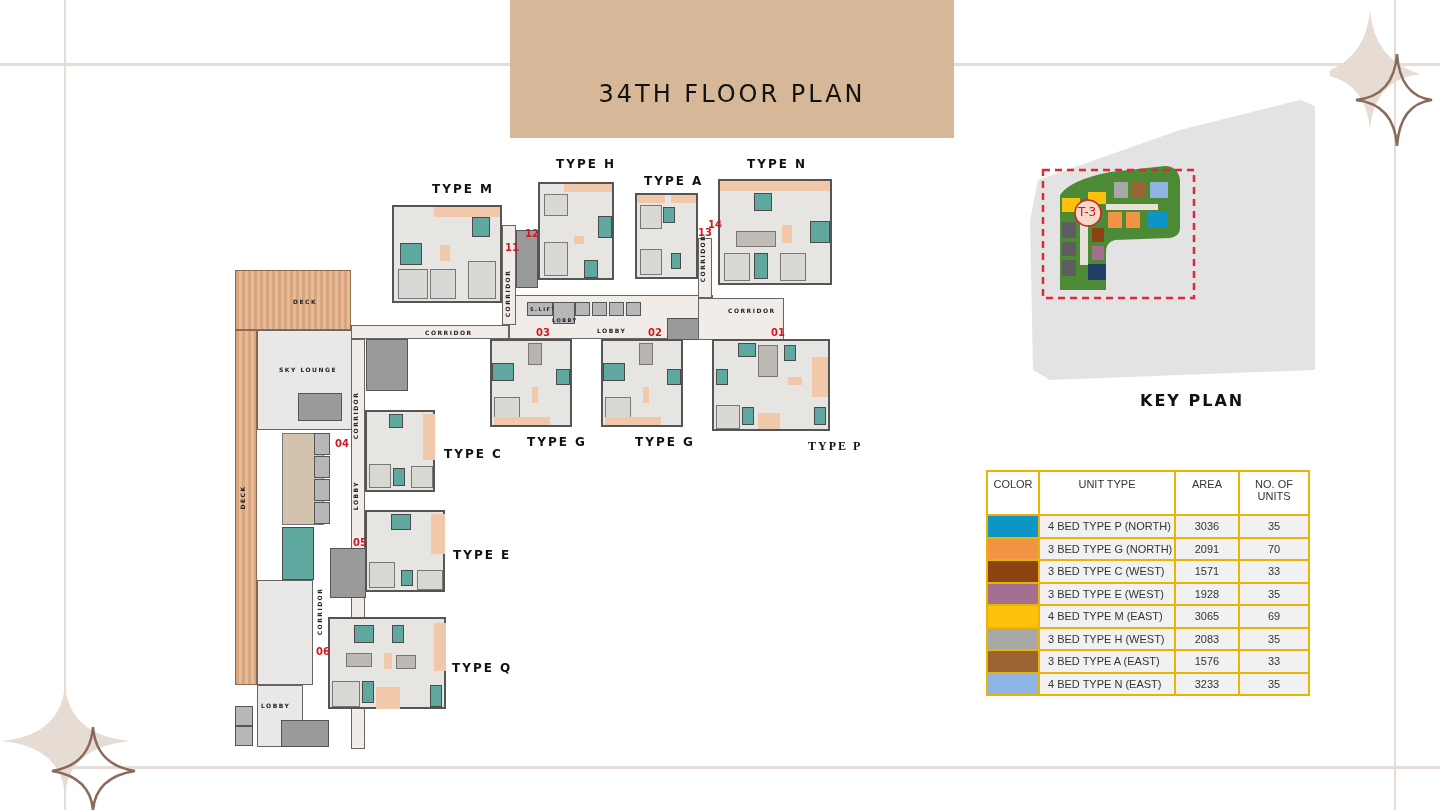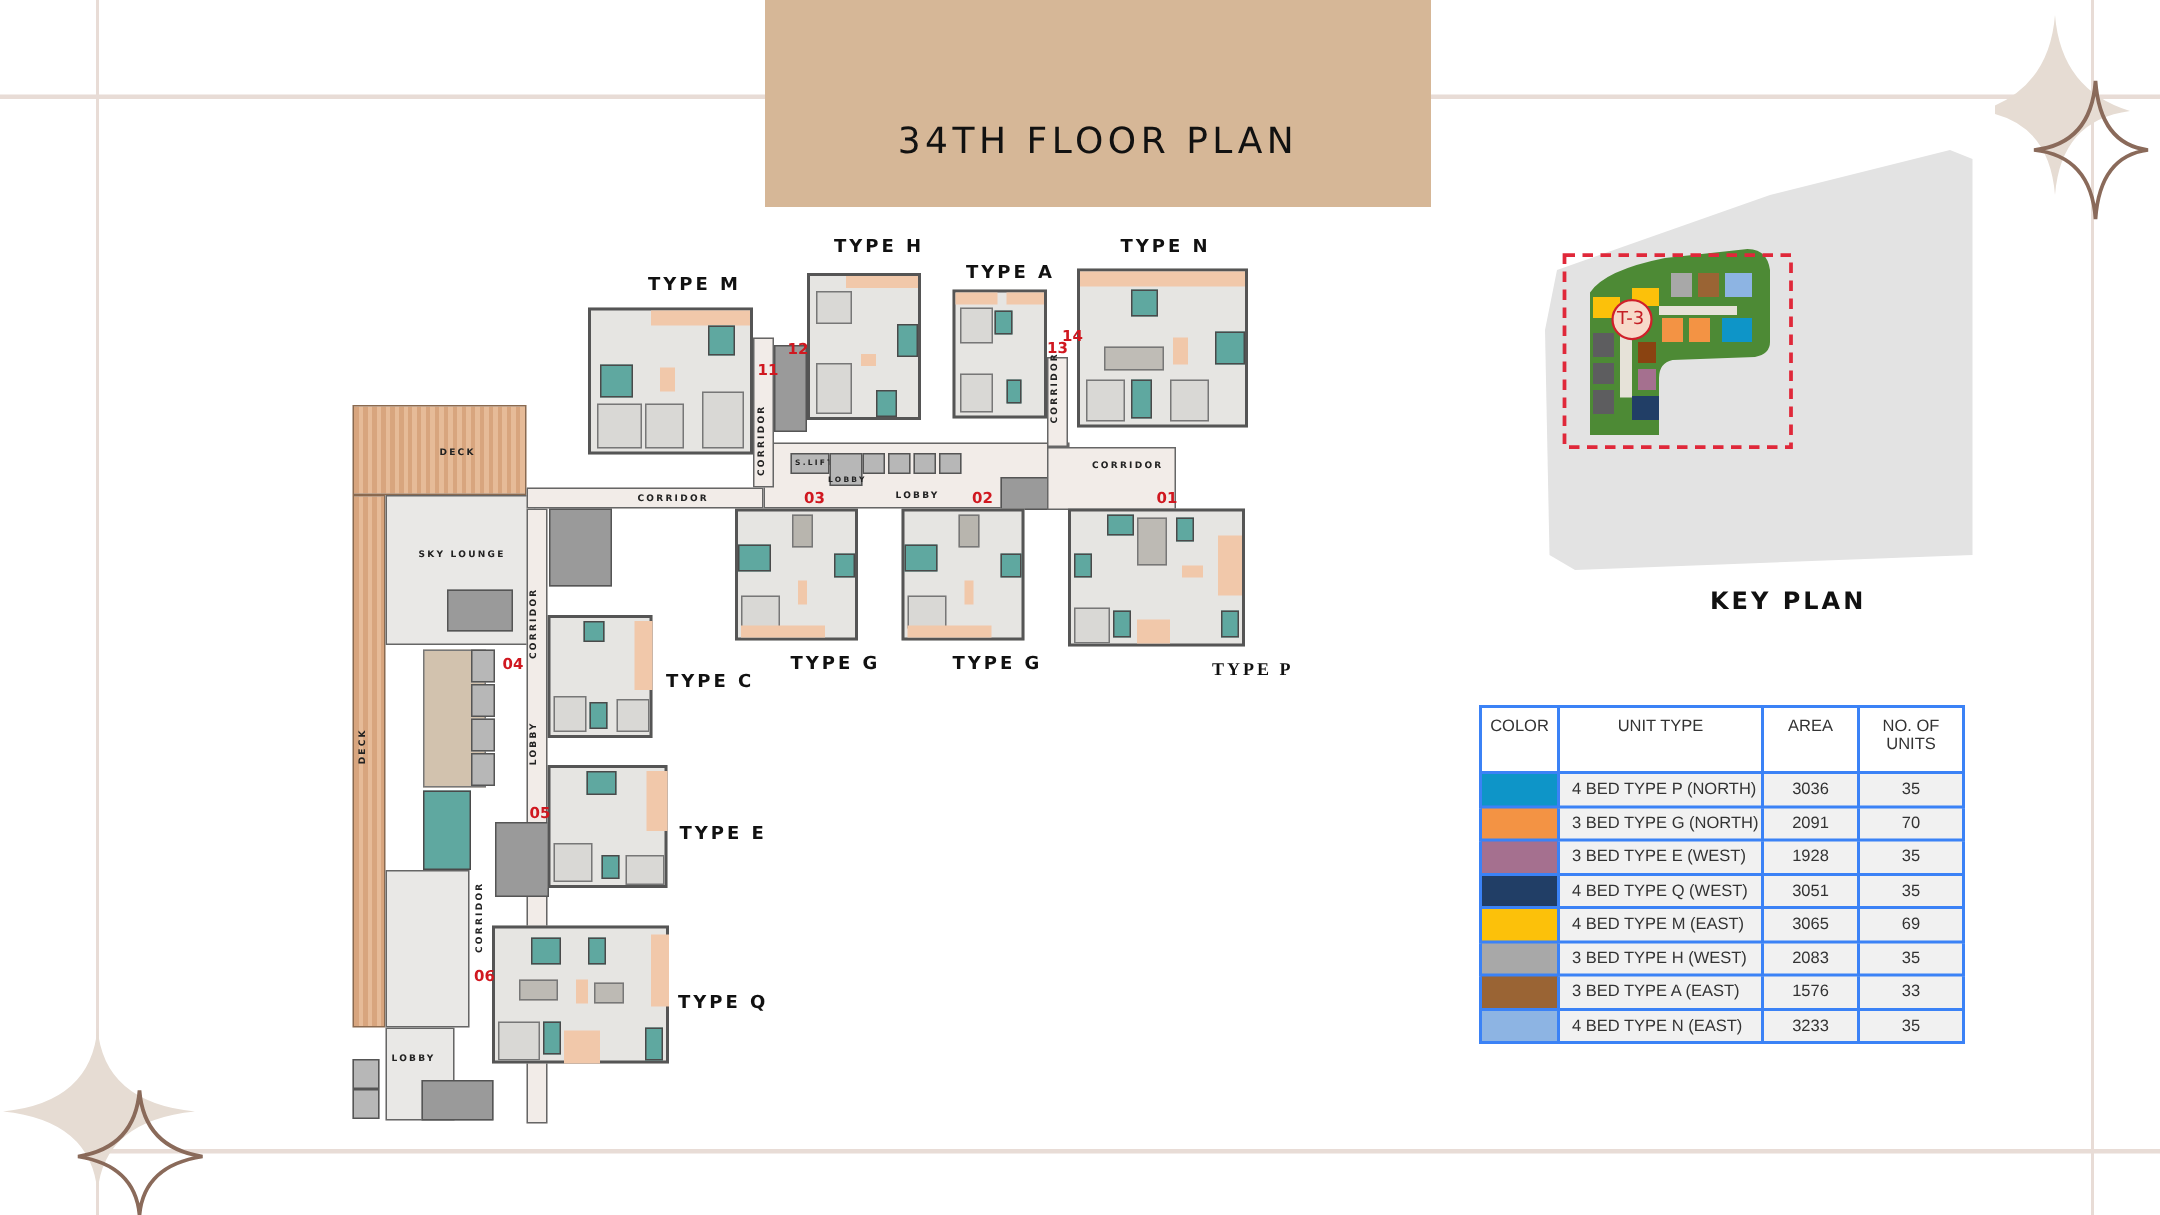--- a/index.html
+++ b/index.html
@@ -17,21 +17,21 @@
   .room{position:absolute;background:#d9d8d5;border:1px solid #777;box-sizing:border-box;}
   .bath{position:absolute;background:#5fa8a0;border:1px solid #4a4a4a;box-sizing:border-box;}
   .balc{position:absolute;background:#f1c8aa;}
   .corr{position:absolute;background:#f2ece8;border:1px solid #666;box-sizing:border-box;}
   .core{position:absolute;background:#9a9a9a;border:1px solid #555;box-sizing:border-box;}
   .lift{position:absolute;background:#b7b7b7;border:1px solid #555;box-sizing:border-box;}
   .deck{position:absolute;background:repeating-linear-gradient(90deg,#d8a57e 0 3px,#e6bb98 3px 6px);border:1px solid #8a6a50;box-sizing:border-box;}
   .lounge{position:absolute;background:#e9e8e6;border:1px solid #666;box-sizing:border-box;}
   .table-wrap{position:absolute;left:986px;top:470px;}
   table{border-collapse:collapse;font-family:"Liberation Sans",sans-serif;}
-  th,td{border:2px solid #3b82f6;font-size:11px;color:#333;text-align:center;padding:0;}
+  th,td{border:2px solid #eab308;font-size:11px;color:#333;text-align:center;padding:0;}
   th{background:#fff;height:36px;vertical-align:top;padding-top:6px;font-weight:normal;}
   td{background:#f1f1f1;height:20.5px;}
   td.sw{width:50px;}
   td.ut{width:126px;text-align:left;padding-left:8px;}
   td.ar{width:62px;}
   td.nu{width:68px;}
   .keyplan{position:absolute;left:1030px;top:100px;width:290px;height:285px;}
   .keyplan-label{position:absolute;left:1140px;top:391px;font-family:"DejaVu Sans",sans-serif;font-weight:bold;font-size:16px;letter-spacing:2px;color:#111;}
   .sparkle{position:absolute;}
 </style>
@@ -269,32 +269,32 @@
     <td class="ar">3036</td>
     <td class="nu">35</td>
   </tr>
         <tr>
     <td class="sw" style="background: rgb(243, 147, 68);"></td>
     <td class="ut">3 BED TYPE G (NORTH)</td>
     <td class="ar">2091</td>
     <td class="nu">70</td>
   </tr>
         <tr>
+    <td class="sw" style="background: rgb(138, 67, 17);"></td>
+    <td class="ut">3 BED TYPE C (WEST)</td>
+    <td class="ar">1571</td>
+    <td class="nu">33</td>
+  </tr>
+        <tr>
     <td class="sw" style="background: rgb(165, 112, 143);"></td>
     <td class="ut">3 BED TYPE E (WEST)</td>
     <td class="ar">1928</td>
     <td class="nu">35</td>
   </tr>
         <tr>
-    <td class="sw" style="background: rgb(33, 62, 102);"></td>
-    <td class="ut">4 BED TYPE Q (WEST)</td>
-    <td class="ar">3051</td>
-    <td class="nu">35</td>
-  </tr>
-        <tr>
     <td class="sw" style="background: rgb(252, 193, 10);"></td>
     <td class="ut">4 BED TYPE M (EAST)</td>
     <td class="ar">3065</td>
     <td class="nu">69</td>
   </tr>
         <tr>
     <td class="sw" style="background: rgb(168, 168, 168);"></td>
     <td class="ut">3 BED TYPE H (WEST)</td>
     <td class="ar">2083</td>
     <td class="nu">35</td>

